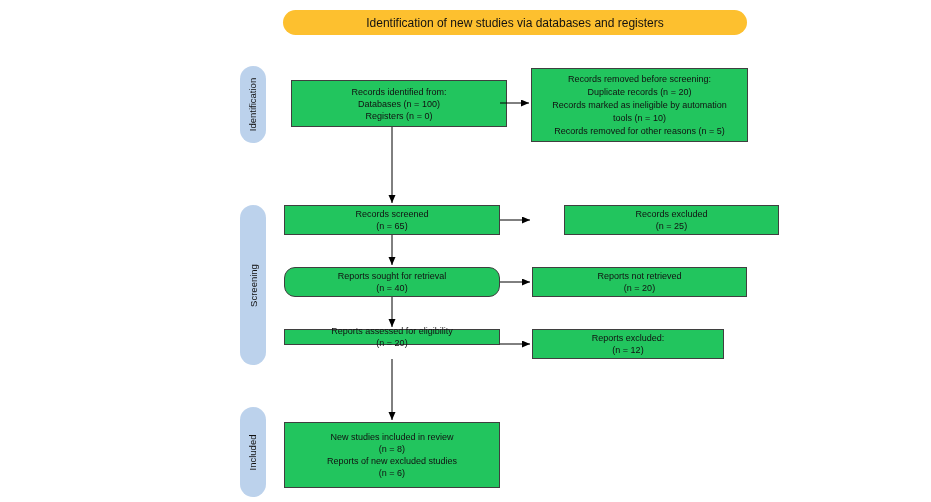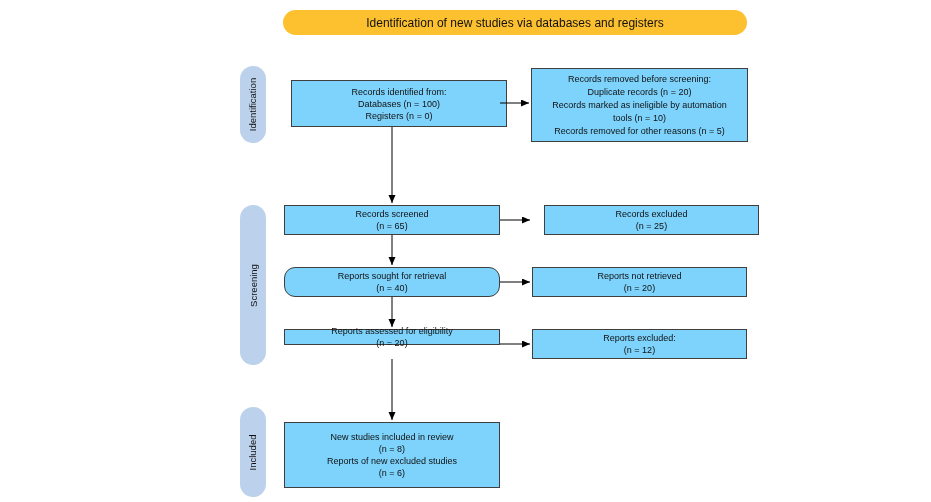--- a/index.html
+++ b/index.html
@@ -25,34 +25,34 @@
   .stage .vtext{
     transform:rotate(-90deg);
     white-space:nowrap;
     font-size:9.5px;color:#111111;
   }
   .stage-identification{top:66px;height:77px;}
   .stage-screening{top:205px;height:160px;}
   .stage-included{top:407px;height:90px;}
   .box{
     position:absolute;
-    background:#7dd3fc;border:1px solid #3f3f3f;
+    background:#22c55e;border:1px solid #3f3f3f;
     display:flex;flex-direction:column;align-items:center;justify-content:center;
     text-align:center;font-size:9px;line-height:12px;color:#111111;
     box-sizing:border-box;
   }
   .box .line{width:100%;}
   .box-records-identified{left:284px;top:80px;width:216px;height:47px;margin-left:7px;}
   .box-records-removed{left:531px;top:68px;width:217px;height:74px;line-height:13px;}
   .box-records-screened{left:284px;top:205px;width:216px;height:30px;}
-  .box-records-excluded{left:544px;top:205px;width:215px;height:30px;}
+  .box-records-excluded{left:564px;top:205px;width:215px;height:30px;}
   .box-reports-sought{left:284px;top:267px;width:216px;height:30px;border-radius:11px;}
   .box-reports-not-retrieved{left:532px;top:267px;width:215px;height:30px;}
   .box-reports-assessed{left:284px;top:329px;width:216px;height:16px;}
-  .box-reports-excluded{left:532px;top:329px;width:215px;height:30px;}
+  .box-reports-excluded{left:532px;top:329px;width:192px;height:30px;}
   .box-included{left:284px;top:422px;width:216px;height:66px;}
   svg.arrows{position:absolute;left:0;top:0;pointer-events:none;}
 </style>
 </head>
 <body>
 
 <div class="canvas">
 
   <div class="banner">Identification of new studies via databases and registers</div>
 

